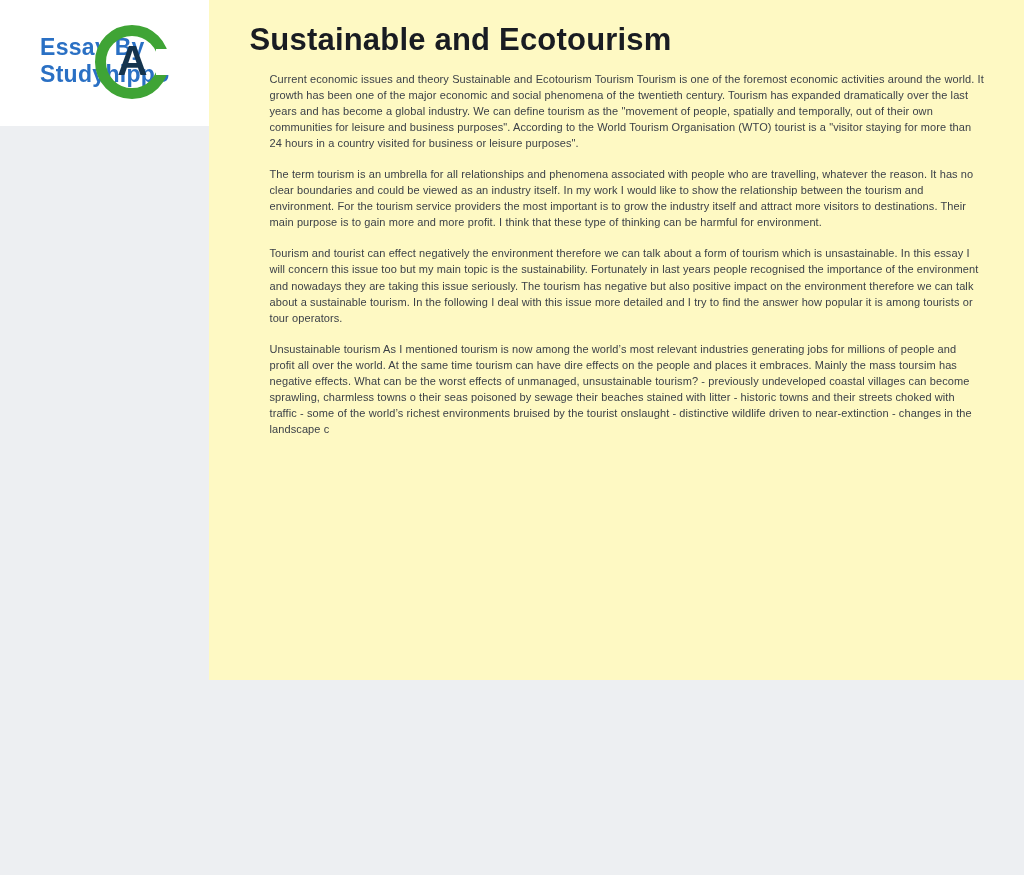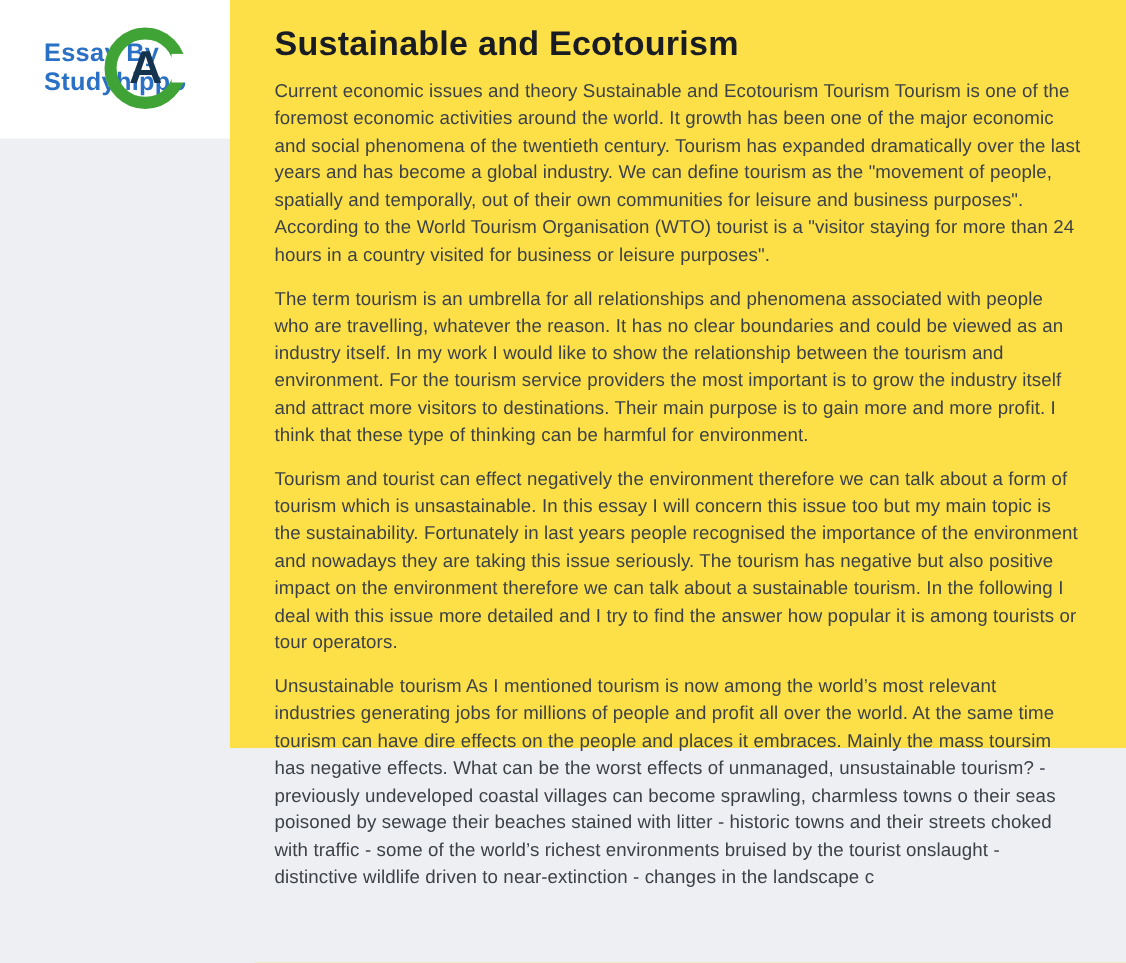--- a/index.html
+++ b/index.html
@@ -64,36 +64,37 @@
     justify-content: center;
     font-size: 42px;
     font-weight: 700;
     color: #14334d;
     padding-bottom: 2px;
   }
 
   
   .main {
     flex: 1;
-    background: #fde047;
+    background: #fef9c3;
     padding: 22px 40px 0 40px;
   }
   .article-title {
     font-size: 31px;
     font-weight: 700;
     color: #191c22;
     letter-spacing: 0.2px;
     margin-bottom: 13px;
   }
   .article-body p {
-    font-size: 17px;
+    font-size: 11px;
     line-height: 1.46;
     color: #3c4148;
     letter-spacing: 0.1px;
     margin-bottom: 15px;
+    margin-left: 20px;
   }
 </style>
 </head>
 <body>
 
 <div class="page">
 
   <div class="header">
     <div class="site-title">Essay By Studyhippo</div>
 

